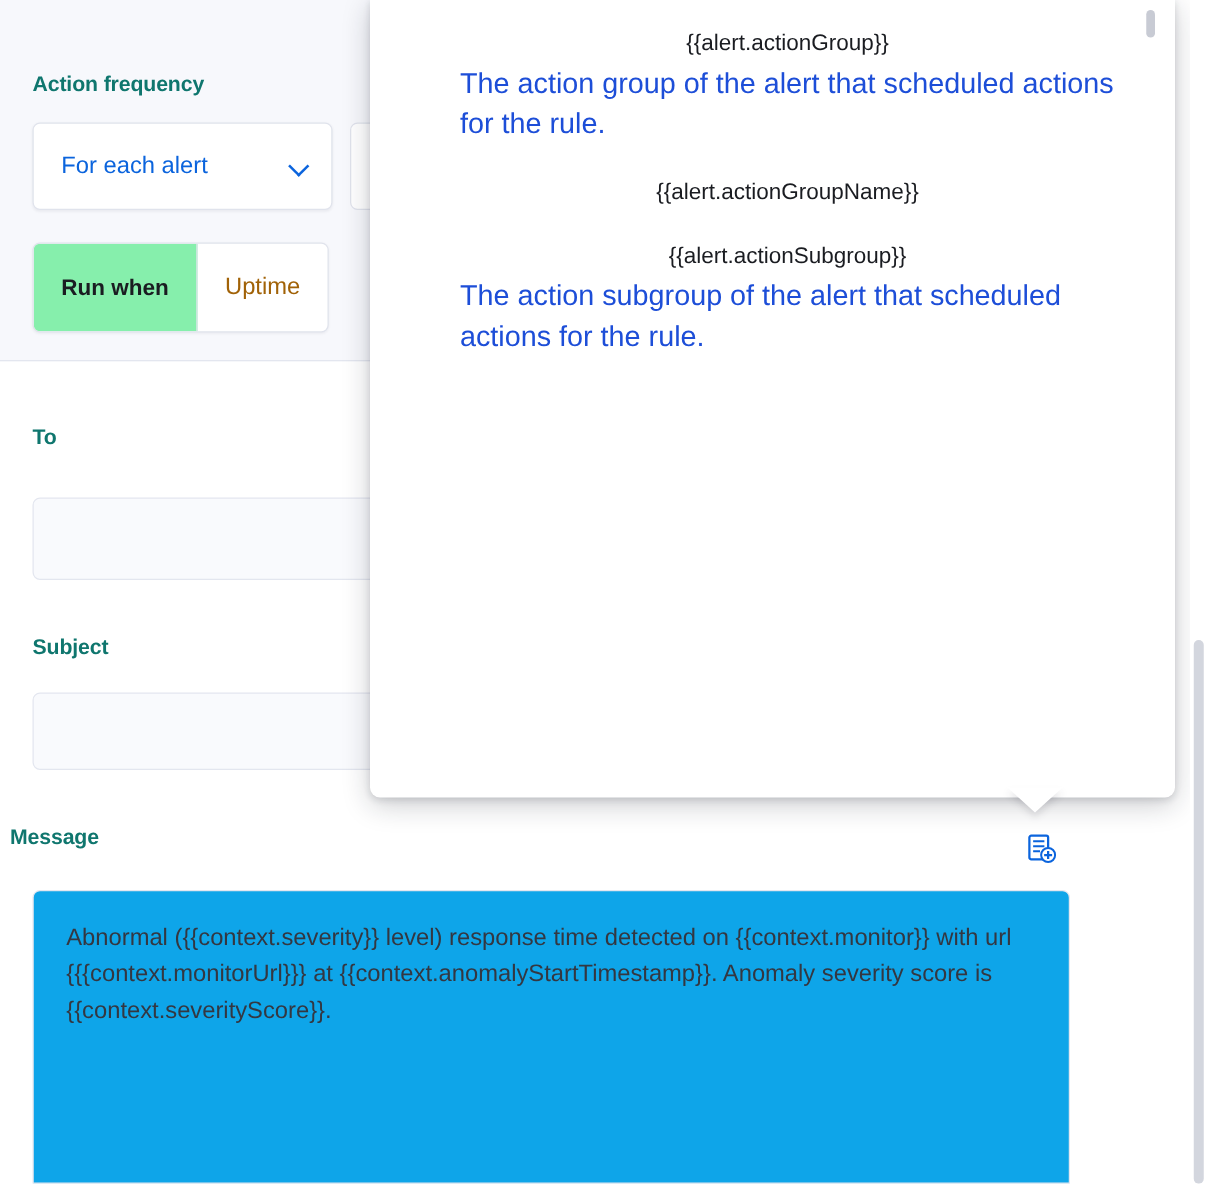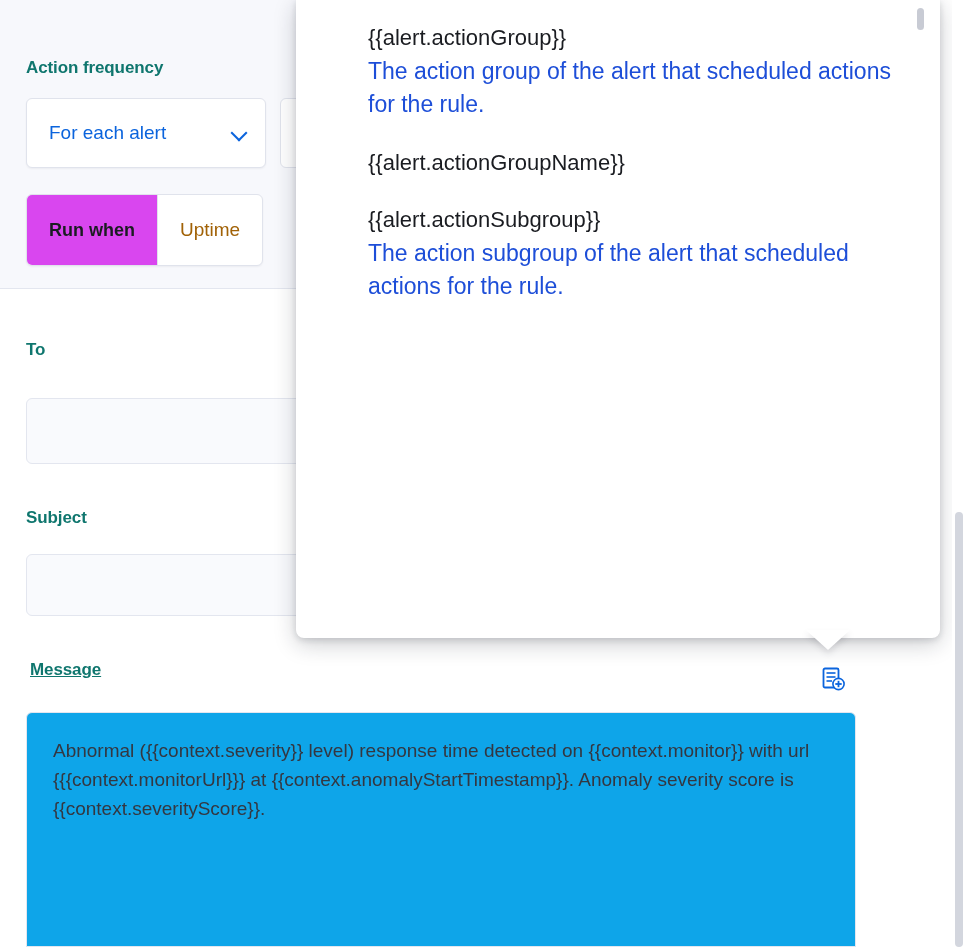--- a/index.html
+++ b/index.html
@@ -118,41 +118,41 @@
     top: 194px;
     display: flex;
     height: 70px;
     border: 1px solid #e0e3ec;
     border-radius: 6px;
     background: #ffffff;
     overflow: hidden;
     box-shadow: 0 1px 2px rgba(16,22,40,0.05);
   }
   .runwhen-label {
-    background: #d946ef;
+    background: #86efac;
     display: flex;
     align-items: center;
     padding: 0 22px;
     font-size: 18px;
     font-weight: bold;
     color: #1a1c21;
     border-right: 1px solid #e0e3ec;
   }
   .runwhen-value {
     display: flex;
     align-items: center;
     padding: 0 22px;
     font-size: 19px;
     color: #a16207;
     white-space: nowrap;
   }
 
   #to-label { position: absolute; left: 26px; top: 340px; }
   #subject-label { position: absolute; left: 26px; top: 508px; }
-  #message-label { position: absolute; left: 30px; top: 660px; text-decoration: underline; }
+  #message-label { position: absolute; left: 8px; top: 660px; }
 
   .field-box {
     position: absolute;
     left: 26px;
     background: #f9fafd;
     border: 1px solid #e3e6ef;
     border-radius: 6px;
     box-sizing: border-box;
   }
   #to-field { top: 398px; width: 830px; height: 66px; }
@@ -206,24 +206,25 @@
   }
   .popover-scroll {
     position: absolute;
     inset: 0;
     padding: 22px 48px 0 72px;
     box-sizing: border-box;
     overflow: hidden;
   }
   .var-entry { margin-bottom: 26px; }
   .var-name {
-    font-size: 22px;
+    font-size: 18px;
     color: #1a1c21;
     line-height: 1.42;
     margin: 0 0 2px 0;
+    text-align: center;
   }
   .var-desc {
     font-size: 23px;
     color: #1d4ed8;
     line-height: 1.42;
     margin: 0;
   }
 
   .pop-scrollbar {
     position: absolute;

